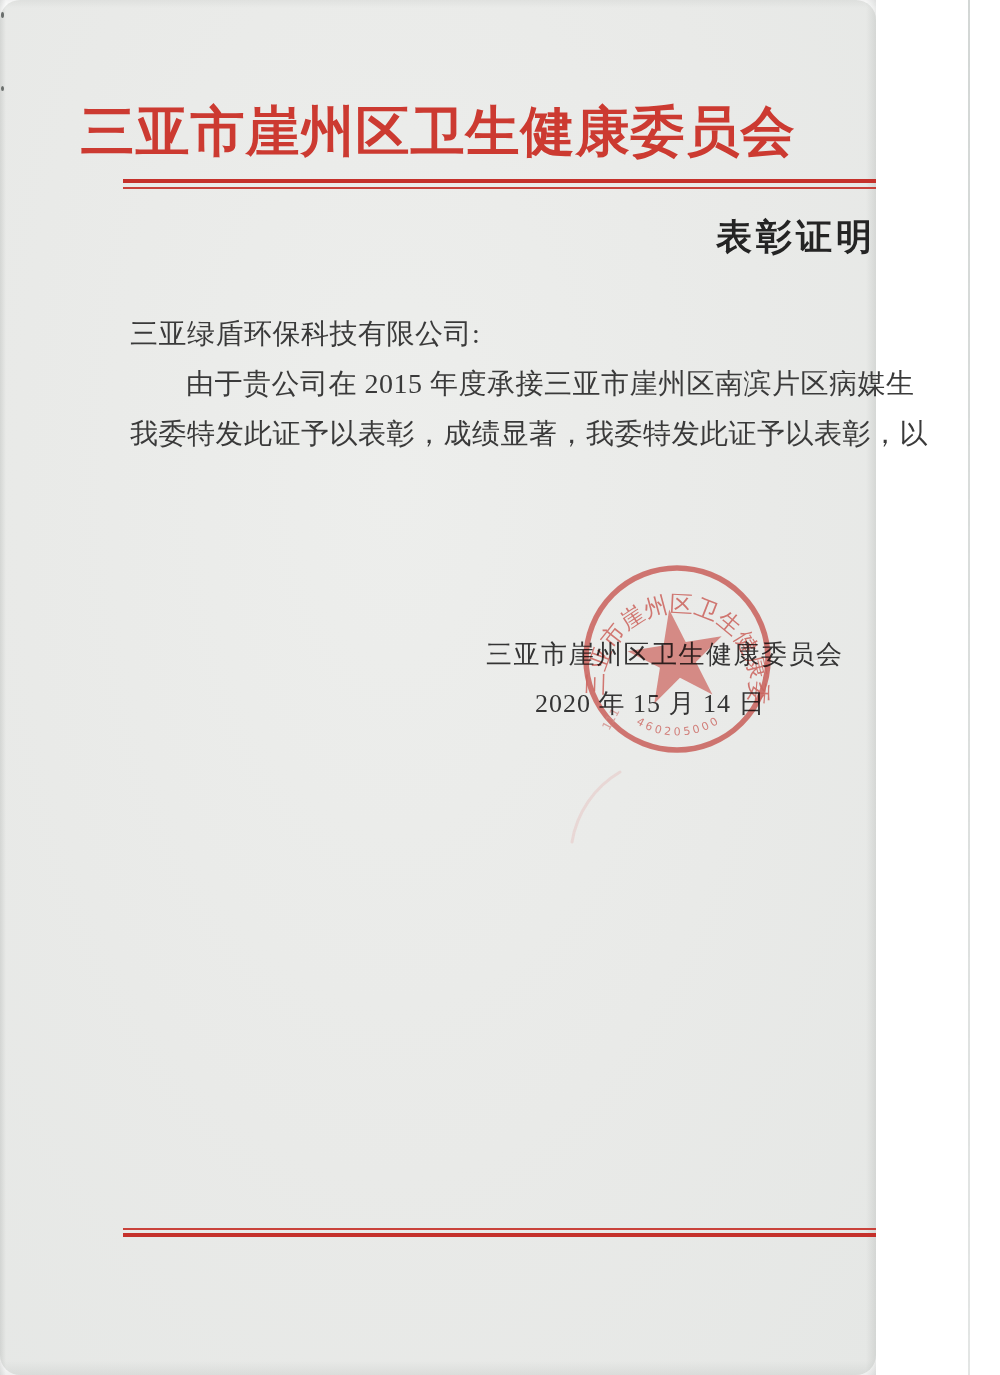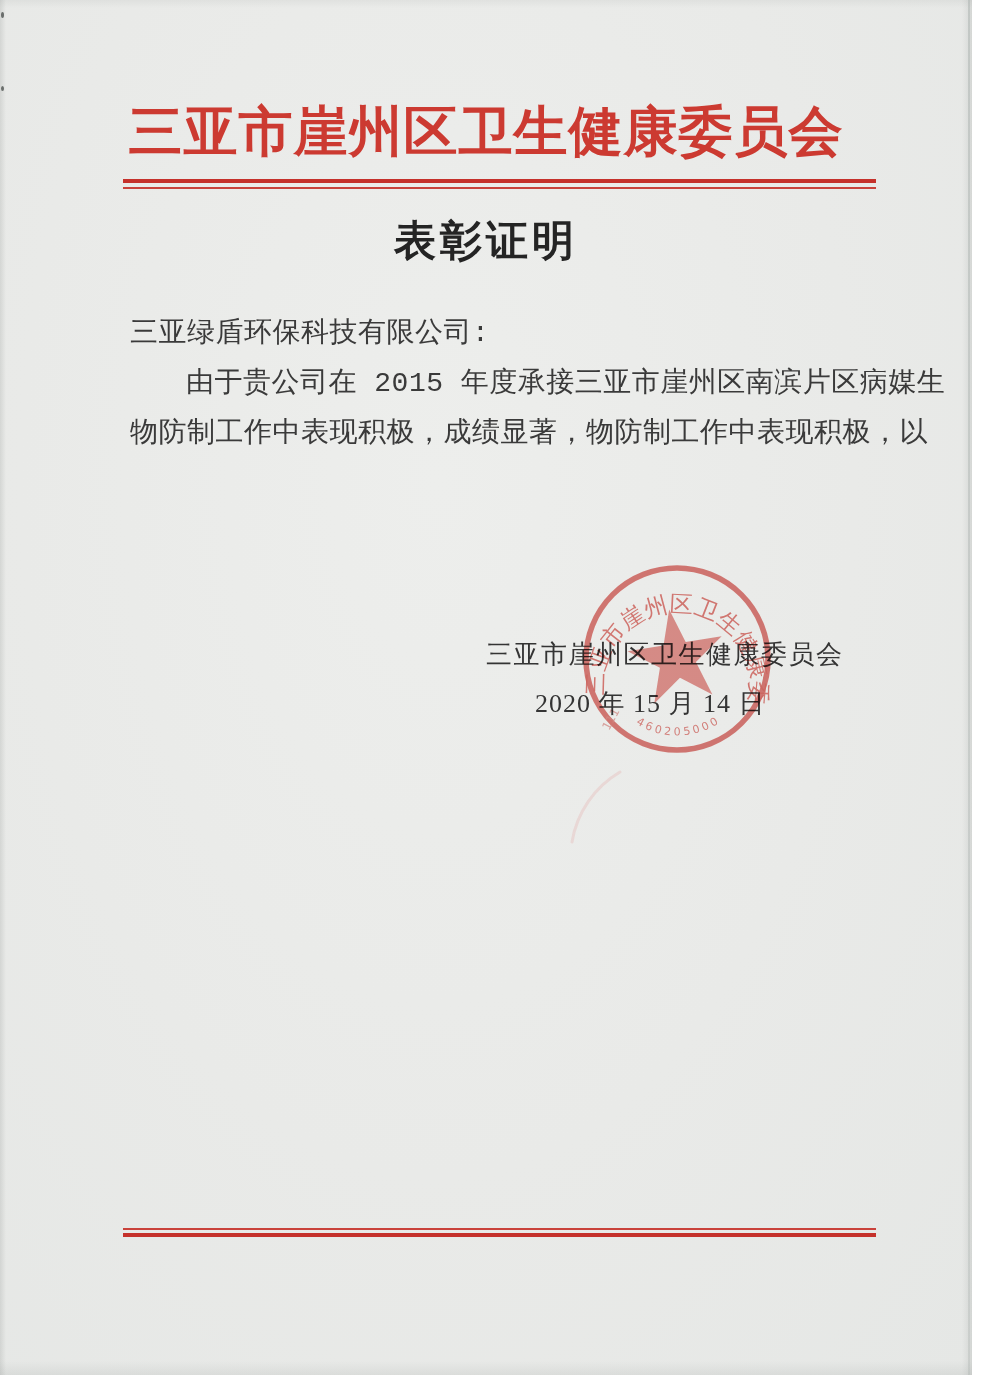--- a/index.html
+++ b/index.html
@@ -7,24 +7,25 @@
     padding: 0;
   }
   body {
     width: 1000px;
     height: 1375px;
     font-family: "Liberation Serif", "DejaVu Serif", serif;
     overflow: hidden;
   }
   .page {
     position: relative;
-    width: 972px;
+    width: 876px;
     height: 1375px;
     background:
       radial-gradient(ellipse at 45% 35%, #edeeec 0%, #e9eae8 55%, #e5e7e5 100%);
+    border-radius: 20px;
   }
   .paper-texture {
     position: absolute;
     inset: 0;
     pointer-events: none;
     background:
       linear-gradient(to right, rgba(120,125,122,0.18) 0px, rgba(120,125,122,0) 6px),
       linear-gradient(to left, rgba(140,145,142,0.20) 0px, rgba(140,145,142,0) 10px),
       linear-gradient(to bottom, rgba(150,155,152,0.12) 0px, rgba(150,155,152,0) 8px),
       linear-gradient(to top, rgba(150,155,152,0.16) 0px, rgba(150,155,152,0) 14px);
@@ -66,38 +67,38 @@
   .rule-top-thick  { top: 179px; height: 4px; background: #c5312b; }
   .rule-top-thin   { top: 187px; height: 2px; background: #c9423b; }
   .rule-bot-thin   { top: 1228px; height: 2px; background: #c9423b; }
   .rule-bot-thick  { top: 1233px; height: 4px; background: #c5312b; }
 
   .doc-title {
     position: absolute;
     top: 213px;
     left: 0;
     width: 100%;
-    text-align: center;
-    font-size: 42px;
+    text-align: right;
+    font-size: 36px;
     font-weight: 700;
     letter-spacing: 4px;
     color: #242424;
   }
 
   .body-text {
     position: absolute;
     left: 130px;
     top: 309px;
     width: 748px;
     font-size: 28px;
     line-height: 50px;
     color: #3a3a3a;
     letter-spacing: 0.5px;
   }
-  .body-line { white-space: nowrap; font-family: Liberation Mono, monospace; }
+  .body-line { white-space: nowrap; }
   .indent-2em { text-indent: 2em; }
 
   .signature-name {
     position: absolute;
     left: 486px;
     top: 637px;
     font-size: 26px;
     letter-spacing: 1.5px;
     color: #343434;
     white-space: nowrap;
@@ -143,21 +144,21 @@
   <div class="header-title">三亚市崖州区卫生健康委员会</div>
 
   <div class="rule rule-top-thick"></div>
   <div class="rule rule-top-thin"></div>
 
   <div class="doc-title">表彰证明</div>
 
   <div class="body-text">
     <div class="body-line">三亚绿盾环保科技有限公司:</div>
     <div class="body-line indent-2em">由于贵公司在 2015 年度承接三亚市崖州区南滨片区病媒生</div>
-    <div class="body-line">物防制工作中表现积极，成绩显著，物防制工作中表现积极，以</div>
+    <div class="body-line">我委特发此证予以表彰，成绩显著，我委特发此证予以表彰，以</div>
   </div>
 
   <div class="signature-name">三亚市崖州区卫生健康委员会</div>
 
   <div class="signature-date">2020 年 15 月 14 日</div>
 
   <svg class="seal" viewBox="0 0 204 204">
     <defs>
       <path id="sealTopArc" d="M 29.6,144.3 A 74,74 0 1 1 174.4,144.3" fill="none"></path>
       <path id="sealBottomArc" d="M 57.5,164.5 A 78,78 0 0 0 146.5,164.5" fill="none"></path>

